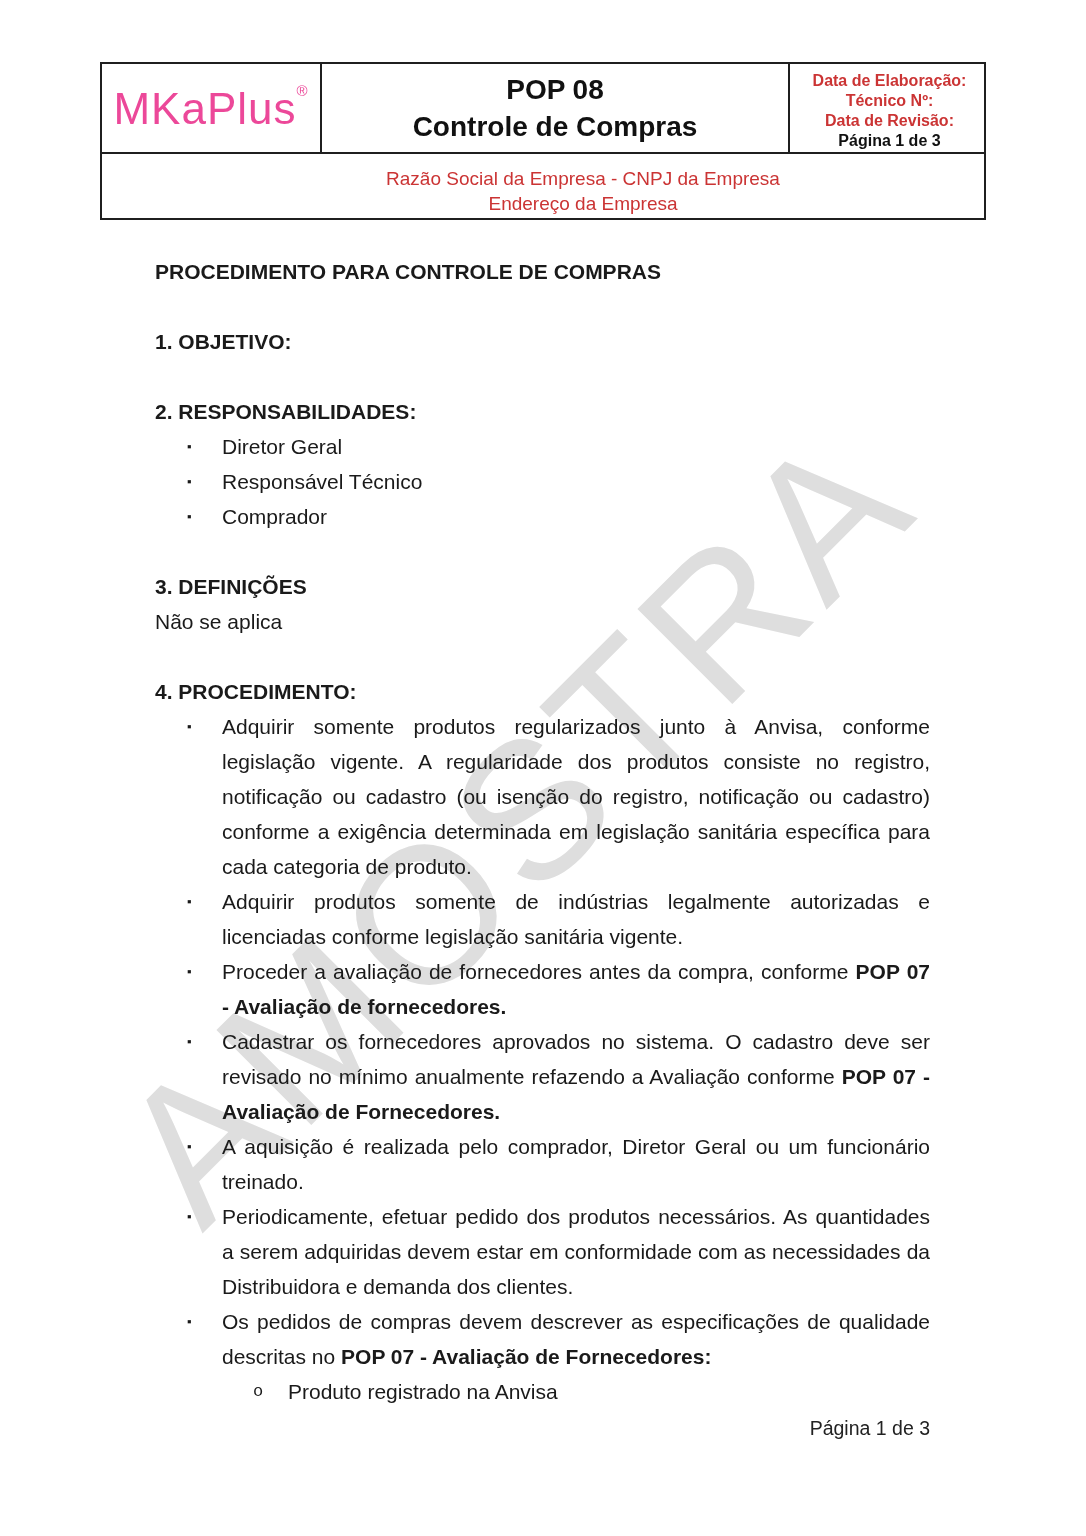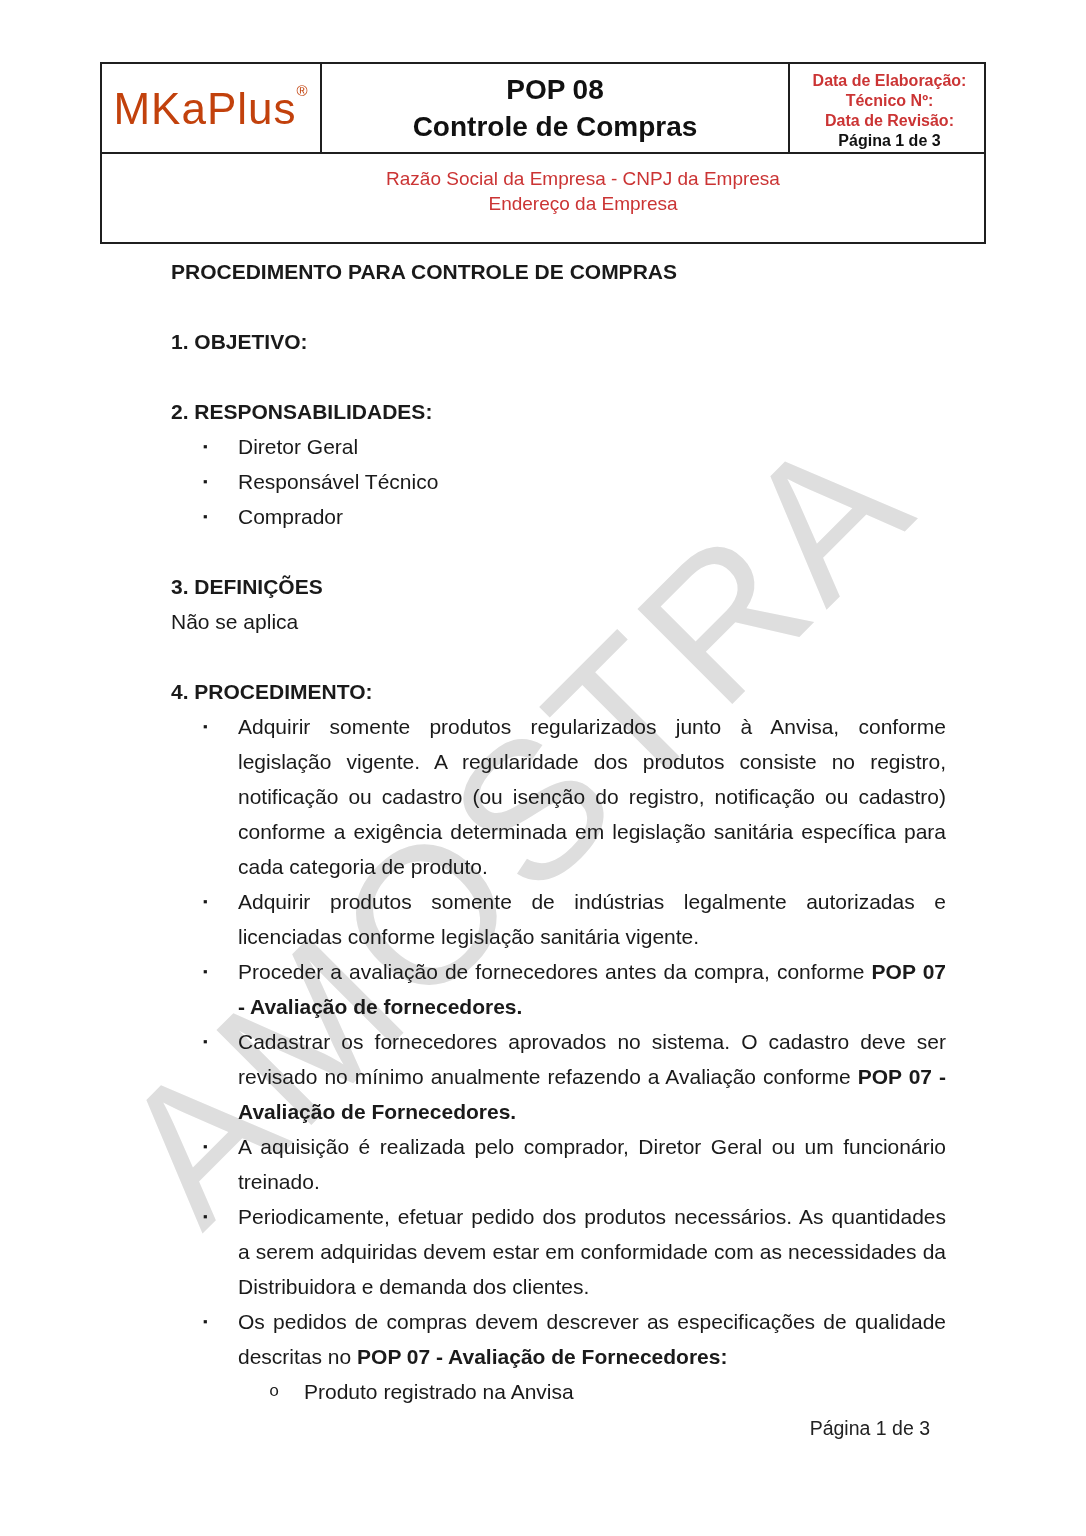--- a/index.html
+++ b/index.html
@@ -37,50 +37,50 @@
     z-index:1;
   }
   .hrow1 { display:flex; height:88px; border-bottom:2px solid #1f1f1f; }
   .cell-logo {
     width:220px; box-sizing:border-box;
     border-right:2px solid #1f1f1f;
     display:flex; align-items:center; justify-content:center;
   }
   .logo {
     font-size:44px; letter-spacing:1px;
-    color:#c2410c;
+    color:#ec4899;
   }
   .logo sup { font-size:15px; vertical-align:28px; }
   .cell-title {
     flex:1; box-sizing:border-box;
     border-right:2px solid #1f1f1f;
     display:flex; flex-direction:column;
     align-items:center; justify-content:center;
     font-weight:bold; font-size:28px; line-height:37px;
     color:#111;
   }
   .cell-meta {
     width:194px; box-sizing:border-box;
     padding:7px 4px 0 9px;
     font-size:16px; font-weight:bold; line-height:20px;text-align:center;
   }
   .meta-red { color:#cb3434; }
   .meta-black { color:#111; }
   .hrow2 {
-    height:88px; box-sizing:border-box;
+    height:64px; box-sizing:border-box;
     padding-top:12px; padding-left:80px;
     text-align:center;
     color:#cb3434;
     font-size:19px; line-height:25px;
   }
 
   
   .doc-body {
     position:absolute;
-    left:171px; top:254px;
+    left:155px; top:254px;
     width:775px;
     font-size:21px;
     line-height:35px;
     z-index:1;
   }
   .main-heading { font-weight:bold; }
   .sec-heading { font-weight:bold; margin-top:35px; }
   .para { }
   .bullets { }
   .bullet {

